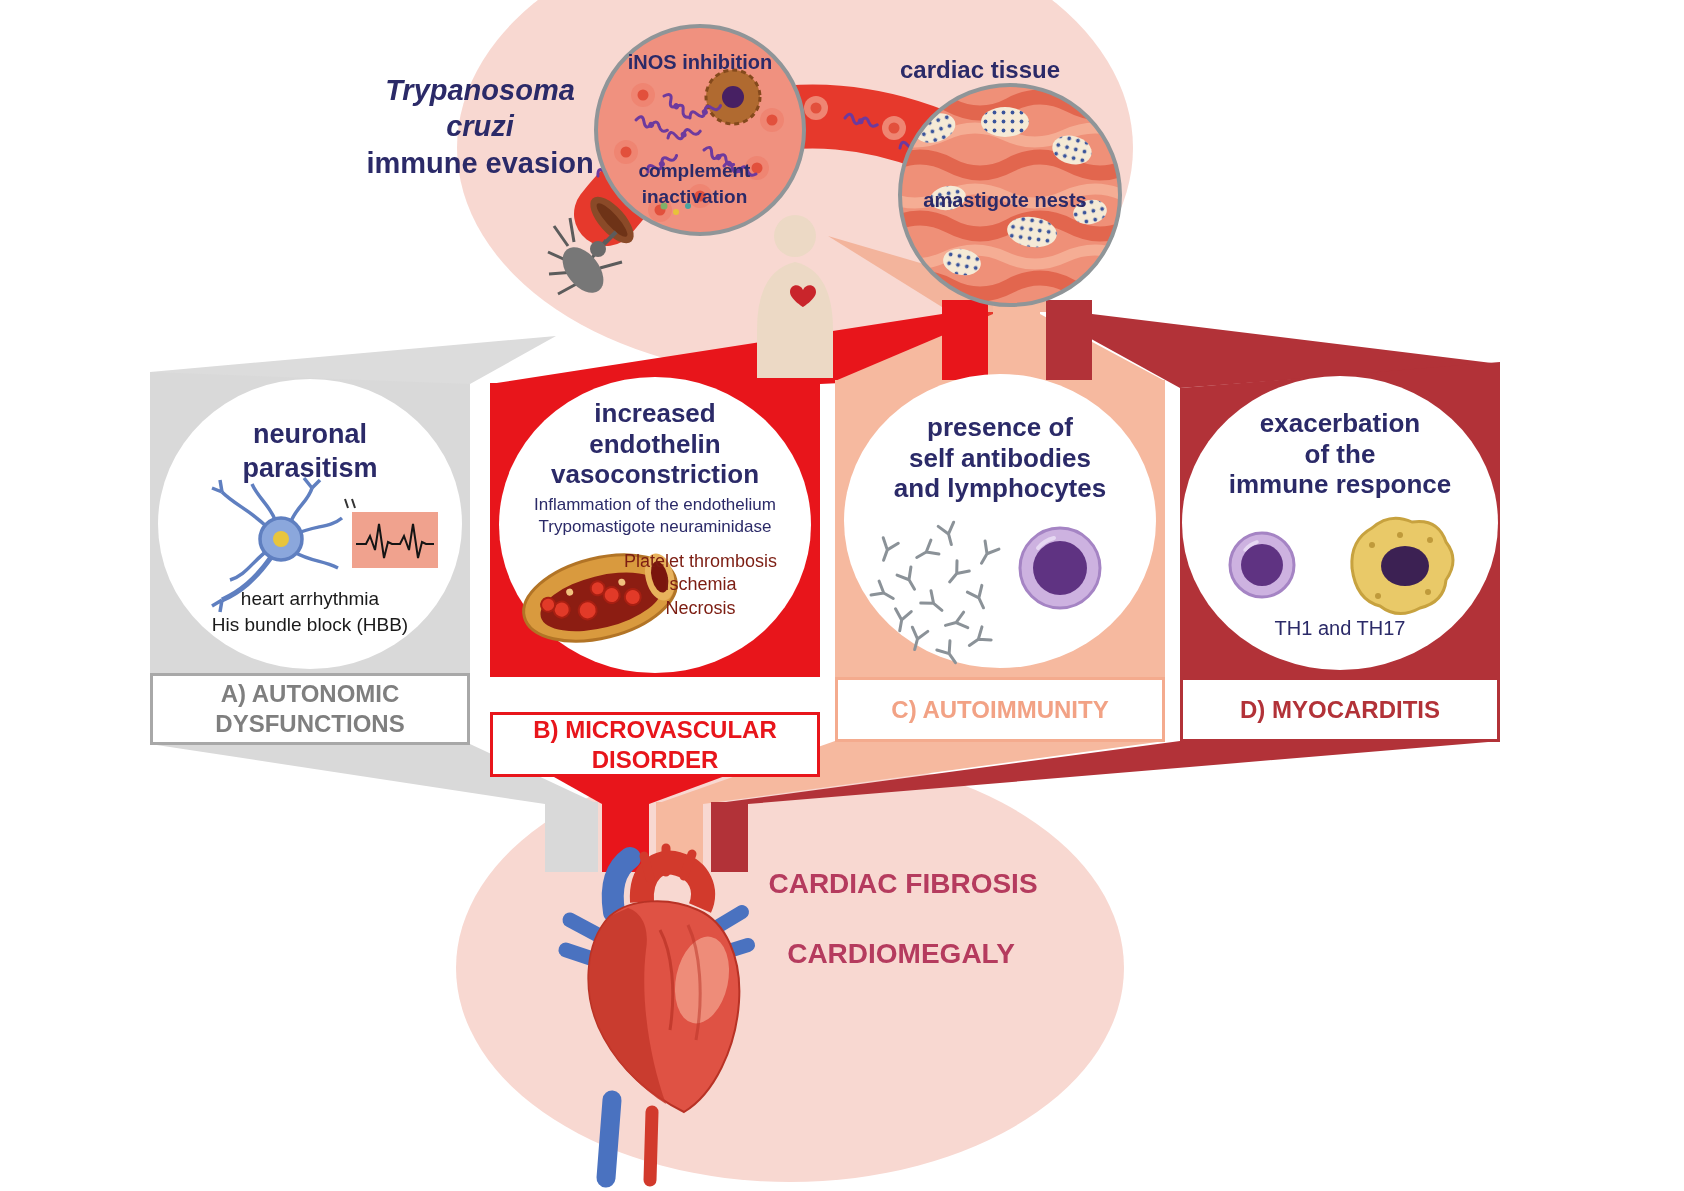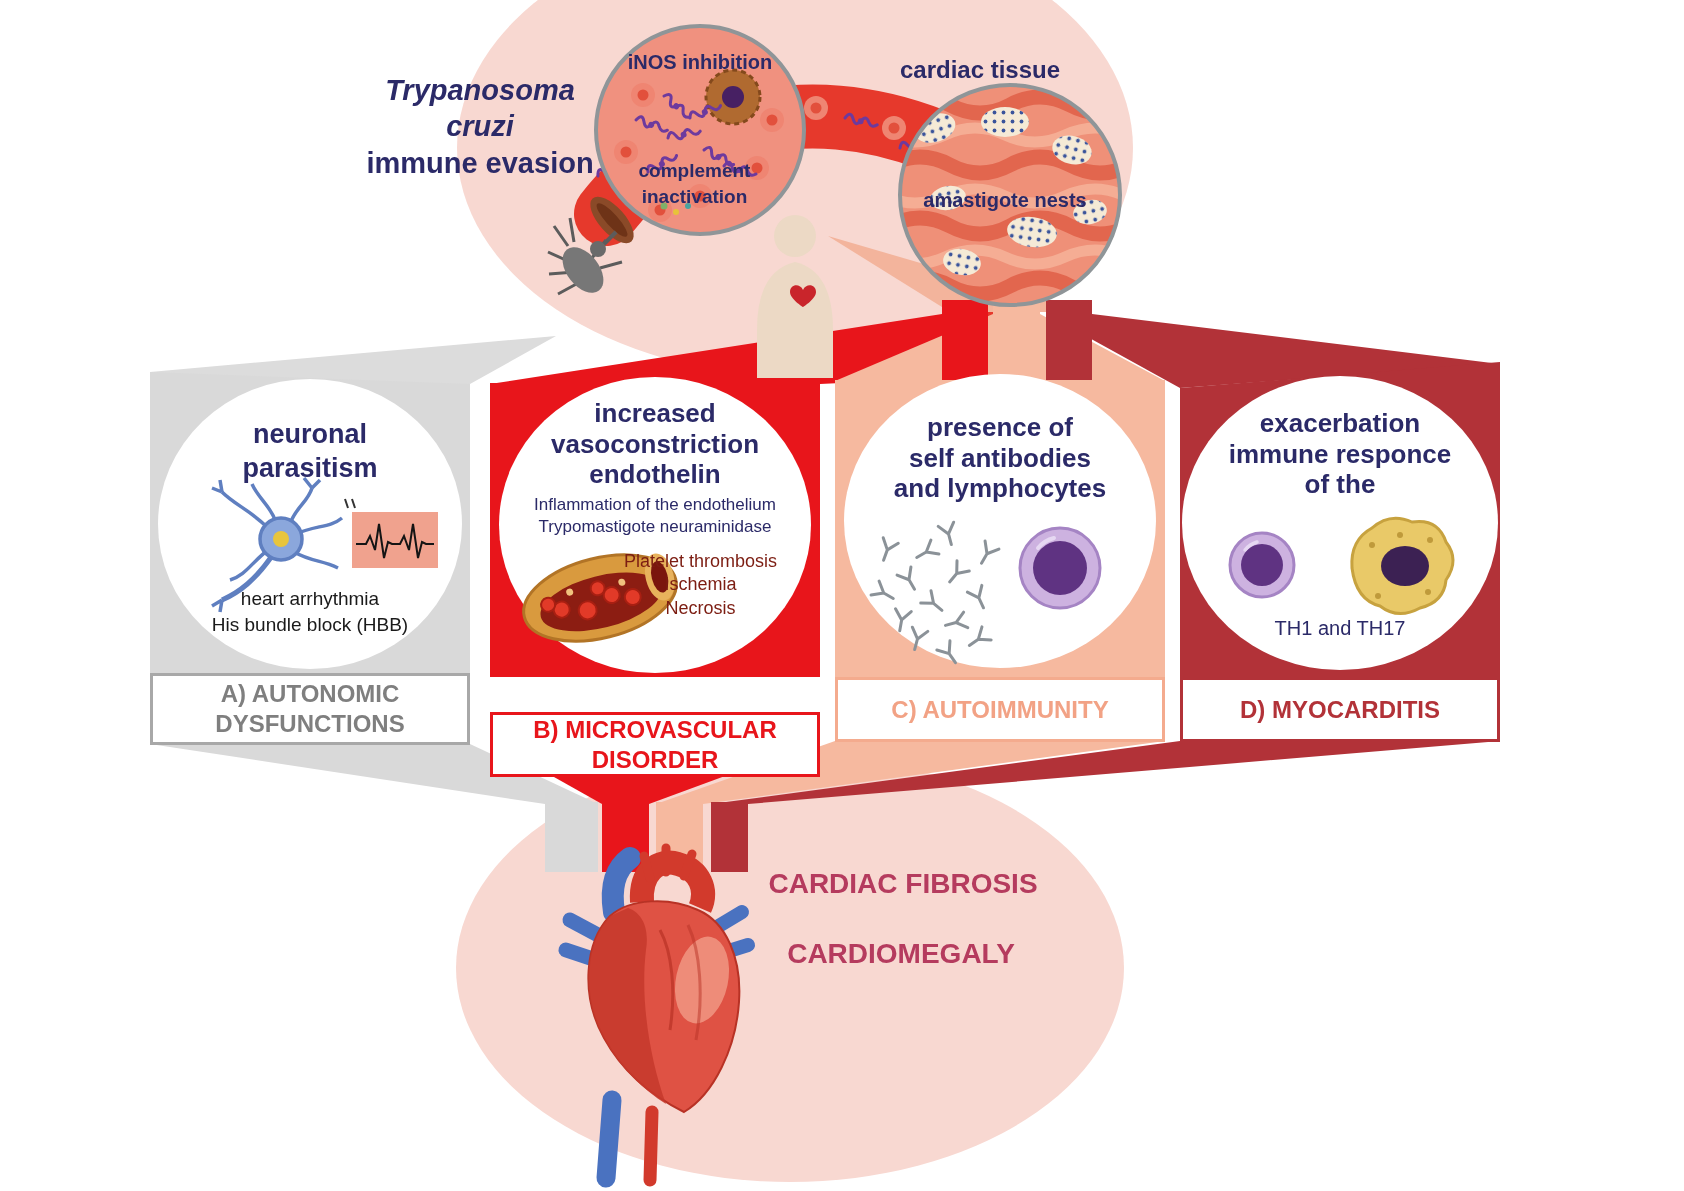--- a/index.html
+++ b/index.html
@@ -295,22 +295,22 @@
 </div>
 <div class="labelbox" style="left:150px;top:673px;width:320px;height:72px;border-color:#a8a8a8;">
   <div class="lbl" style="color:#7f7f7f;">
     <div>A) AUTONOMIC</div>
     <div>DYSFUNCTIONS</div>
   </div>
 </div>
 
 <div class="txt navy bold" style="left:500px;top:398px;width:310px;font-size:26px;line-height:1.18;">
   <div>increased</div>
+  <div>endothelin</div>
   <div>vasoconstriction</div>
-  <div>endothelin</div>
 </div>
 <div class="txt navy" style="left:505px;top:494px;width:300px;font-size:17px;line-height:1.3;">
   <div>Inflammation of the endothelium</div>
   <div>Trypomastigote neuraminidase</div>
 </div>
 <div class="txt" style="left:608px;top:550px;width:185px;font-size:18px;line-height:1.3;color:#7c1d12;">
   <div>Platelet thrombosis</div>
   <div>Ischemia</div>
   <div>Necrosis</div>
 </div>
@@ -325,22 +325,22 @@
   <div>presence of</div>
   <div>self antibodies</div>
   <div>and lymphocytes</div>
 </div>
 <div class="labelbox" style="left:835px;top:677px;width:330px;height:65px;border-color:#f4ab8e;">
   <div class="lbl" style="color:#f2a285;">C) AUTOIMMUNITY</div>
 </div>
 
 <div class="txt navy bold" style="left:1185px;top:408px;width:310px;font-size:26px;line-height:1.18;">
   <div>exacerbation</div>
+  <div>of the</div>
   <div>immune responce</div>
-  <div>of the</div>
 </div>
 <div class="txt navy" style="left:1240px;top:616px;width:200px;font-size:20px;">TH1 and TH17</div>
 <div class="labelbox" style="left:1180px;top:677px;width:320px;height:65px;border-color:#b23238;">
   <div class="lbl" style="color:#b23238;">D) MYOCARDITIS</div>
 </div>
 
 <div class="txt bold" style="left:748px;top:866px;width:310px;font-size:28px;color:#b53b5e;">CARDIAC FIBROSIS</div>
 <div class="txt bold" style="left:746px;top:936px;width:310px;font-size:28px;color:#b53b5e;">CARDIOMEGALY</div>
 
 </div>

